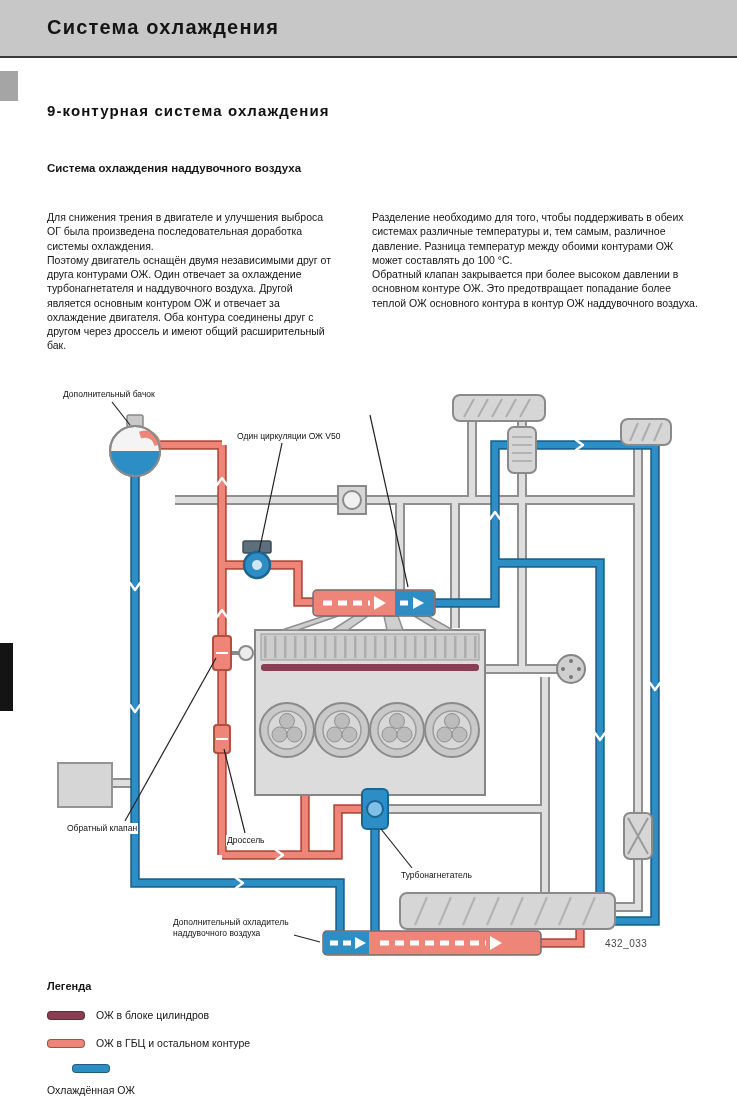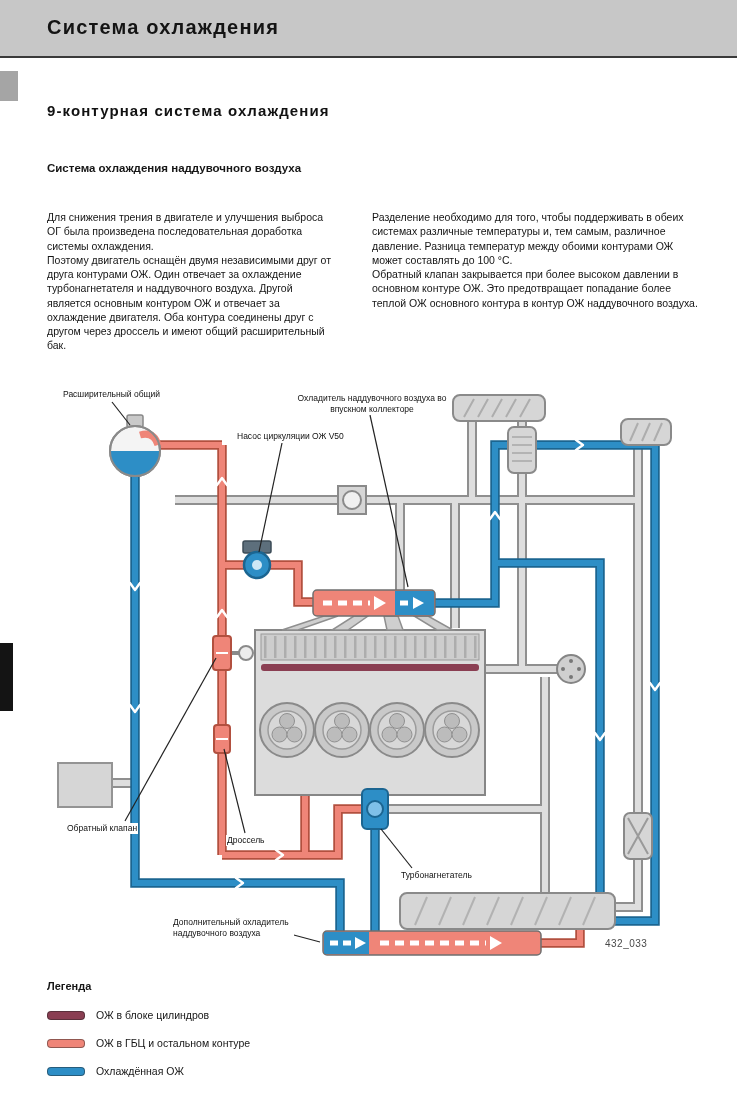--- a/index.html
+++ b/index.html
@@ -34,21 +34,21 @@
   .col-right { left:372px; width:332px; }
   .diagram { position:absolute; left:40px; top:385px; width:660px; height:580px; }
   .diagram svg { position:absolute; left:0; top:0; }
   .dlabel {
     position:absolute; font-size:8.5px; line-height:1.3;
     background:#fff; padding:0 1px; color:#111;
   }
   .figno { position:absolute; left:565px; top:553px; font-size:10px; color:#4a4a4a; letter-spacing:.5px; background:#fff; }
   .legend-title { position:absolute; left:47px; top:980px; font-size:11px; font-weight:bold; }
   .legend-item { position:absolute; left:47px; height:14px; display:flex; align-items:center; gap:11px; }
-  .li-1 { top:1008px; } .li-2 { top:1036px;justify-content:center; } .li-3 { top:1064px; }
+  .li-1 { top:1008px; } .li-2 { top:1036px;justify-content:center; } .li-3 { top:1064px;flex-direction:column; }
   .swatch { width:38px; height:9px; border-radius:4px; border:1px solid rgba(30,30,30,.45); flex:0 0 auto; }
   .legend-label { font-size:10.5px; }
 </style>
 </head>
 <body>
 
 <div class="header-bar">
   <div class="page-title">Система охлаждения</div>
 </div>
 <div class="tab-gray"></div>
@@ -251,23 +251,22 @@
       <line x1="72" y1="17" x2="90" y2="40"></line>
       <line x1="330" y1="30" x2="368" y2="202"></line>
       <line x1="242" y1="58" x2="219" y2="167"></line>
       <line x1="85" y1="436" x2="176" y2="273"></line>
       <line x1="205" y1="448" x2="184" y2="364"></line>
       <line x1="372" y1="483" x2="341" y2="444"></line>
       <line x1="250" y1="549" x2="280" y2="557"></line>
     </g>
   </svg>
 
-  <div class="dlabel" style="left:22px; top:4px;">Расширительный общий</div>
-  <div class="dlabel" style="left:252px; top:8px; width:160px; text-align:center;">Охладитель наддувочного воздуха во впускном коллекторе</div>
-  <div class="dlabel" style="left:196px; top:46px;">Насос циркуляции ОЖ V50</div>
+  <div class="dlabel" style="left:22px; top:4px;">Дополнительный бачок</div>
+  <div class="dlabel" style="left:196px; top:46px;">Один циркуляции ОЖ V50</div>
   <div class="dlabel" style="left:26px; top:438px;text-align:center;">Обратный клапан</div>
   <div class="dlabel" style="left:186px; top:450px;">Дроссель</div>
   <div class="dlabel" style="left:360px; top:485px;">Турбонагнетатель</div>
   <div class="dlabel" style="left:132px; top:532px; width:122px;">Дополнительный охладитель наддувочного воздуха</div>
   <div class="figno">432_033</div>
 </div>
 
 <div class="legend-title">Легенда</div>
 <div class="legend-item li-1">
   <span class="swatch" style="background: rgb(138, 62, 82);"></span>

